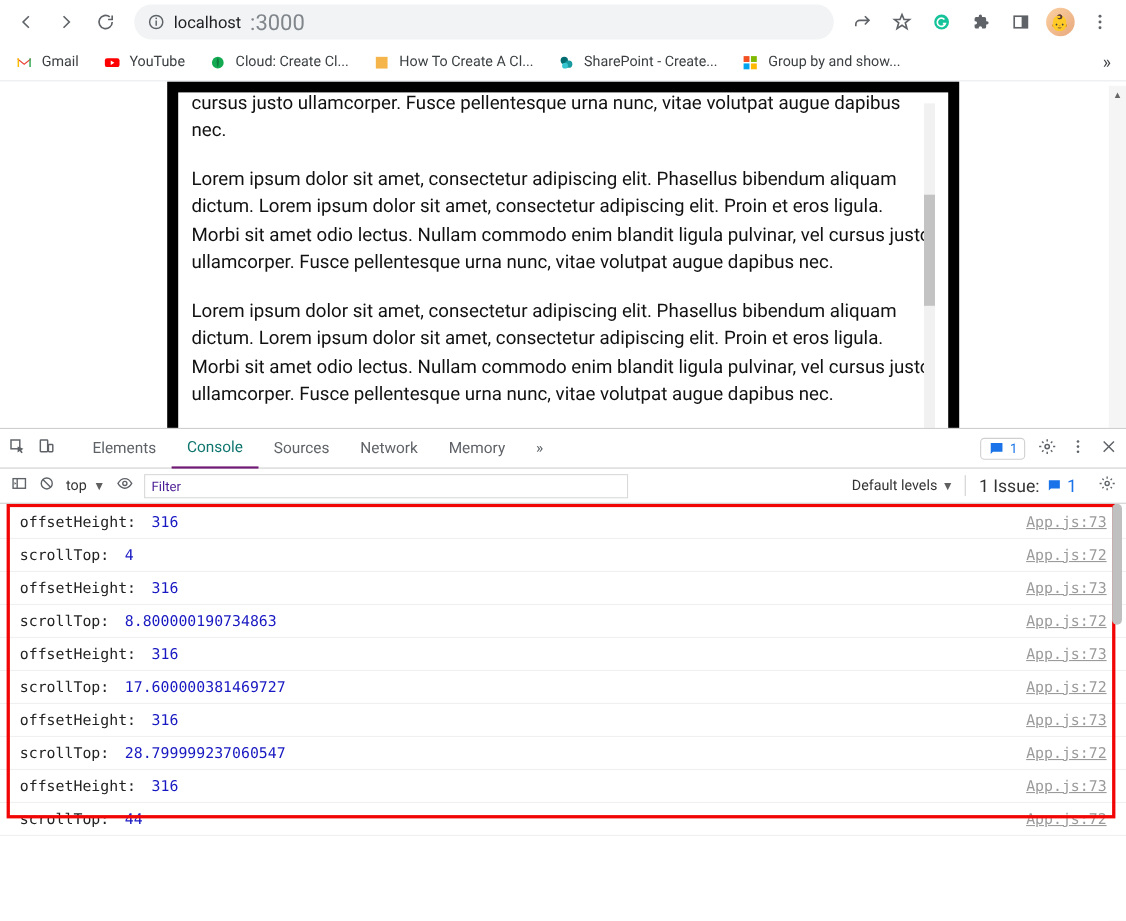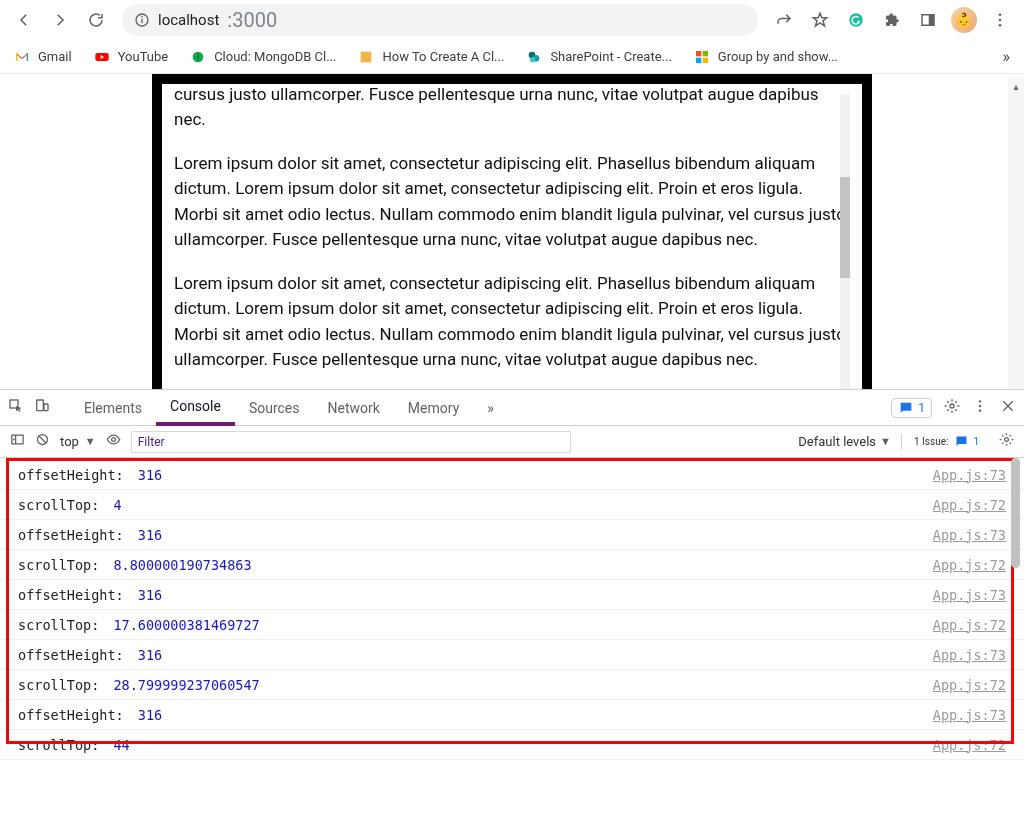--- a/index.html
+++ b/index.html
@@ -45,32 +45,32 @@
   .win-scroll .track { position:absolute; inset:0; background:#f5f5f5;}
   .win-scroll .arrow { position:absolute; left:0; width:16px; height:16px; display:flex;align-items:center;justify-content:center;color:#666;font-size:10px;}
   .win-scroll .arrow.up{top:0}.win-scroll .arrow.down{bottom:0}
 
   
   .devtools { position: absolute; left:0; right:0; bottom:0; height: 448px; border-top: 1px solid #cfcfcf; background:#fff; display:flex; flex-direction:column;}
   .dt-tabs { display:flex; align-items:center; height: 36px; border-bottom: 1px solid #d0d0d0; padding: 0 8px; gap: 0; }
   .dt-left { display:flex; align-items:center; gap:10px; padding-right: 14px; margin-right: 6px; }
   .dt-left svg { width:16px; height:16px; color:#5f6368; }
   .dt-tab { padding: 0 14px; height: 36px; display:flex; align-items:center; color:#5f6368; font-size: 14px; cursor:pointer; }
-  .dt-tab.active { color:#0f172a; border-bottom: 4px solid #701a75; }
+  .dt-tab.active { color:#0f766e; border-bottom: 2px solid #701a75; }
   .dt-right { margin-left:auto; display:flex; align-items:center; gap:12px; }
   .dt-right .badge { display:flex; align-items:center; gap:4px; color:#1a73e8; border:1px solid #d0d0d0; border-radius:4px; padding:1px 6px; font-size:12px;}
   .dt-right svg { width:16px; height:16px; color:#5f6368; }
 
   .dt-toolbar { display:flex; align-items:center; height:32px; border-bottom:1px solid #d0d0d0; padding: 0 10px; gap: 10px; }
   .dt-toolbar svg { width:15px; height:15px; color:#5f6368; }
   .dt-toolbar .sel { display:flex; align-items:center; gap:6px; color:#333; font-size:13px;}
   .dt-toolbar .eye { color:#5f6368; }
   .dt-filter { flex:0 0 440px; height:22px; border:1px solid #d9d9d9; padding:0 6px; font-size:12px; color:#4c1d95; display:flex; align-items:center;}
   .dt-toolbar .levels { margin-left:auto; display:flex; align-items:center; gap:4px; color:#333; font-size:13px;}
-  .dt-toolbar .issues { display:flex; align-items:center; gap:6px; color:#333; font-size:10px; border-left:1px solid #d0d0d0; padding-left:12px;}
+  .dt-toolbar .issues { display:flex; align-items:center; gap:6px; color:#333; font-size:16px; border-left:1px solid #d0d0d0; padding-left:12px;}
   .dt-toolbar .issue-badge{display:flex;align-items:center;gap:4px;color:#1a73e8;}
 
   .console { flex:1; overflow:hidden; position:relative; padding-top:2px; }
   .red-box { position:absolute; left:6px; right:10px; top:0; height: 286px; border:3px solid #f20505; pointer-events:none; }
   .log-line { display:flex; align-items:center; height:30px; padding: 0 18px; font-family: Menlo, Consolas, monospace; font-size:13.5px; border-bottom:1px solid #f0f0f0;}
   .log-line .lbl { color:#222; white-space:pre; }
   .log-line .num { color:#1818c2; margin-left: 6px;}
   .log-line .src { margin-left:auto; color:#9b9b9b; text-decoration: underline; cursor:pointer; }
 
   
@@ -169,21 +169,21 @@
         </span>
         <span>YouTube</span>
       </div>
   <div class="bm">
         <span class="ico">
           <svg viewBox="0 0 24 24">
             <circle cx="12" cy="12" r="8" fill="#13aa52"></circle>
             <path fill="#0e7c3a" d="M12 5c2 3 2 9 0 14-2-5-2-11 0-14z"></path>
           </svg>
         </span>
-        <span>Cloud: MongoDB Cl...</span>
+        <span>Cloud: Create Cl...</span>
       </div>
   <div class="bm">
         <span class="ico">
           <svg viewBox="0 0 24 24">
             <rect x="4" y="4" width="16" height="16" fill="#f5b54a"></rect>
           </svg>
         </span>
         <span>How To Create A Cl...</span>
       </div>
   <div class="bm">

